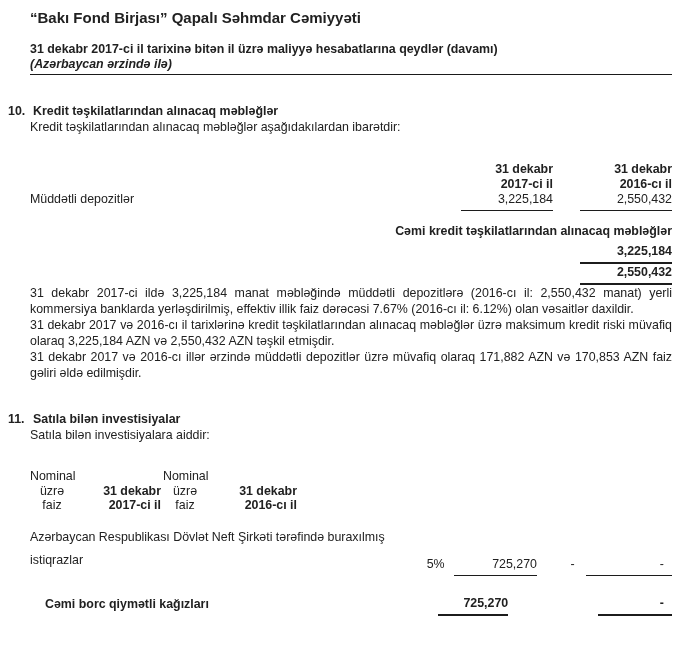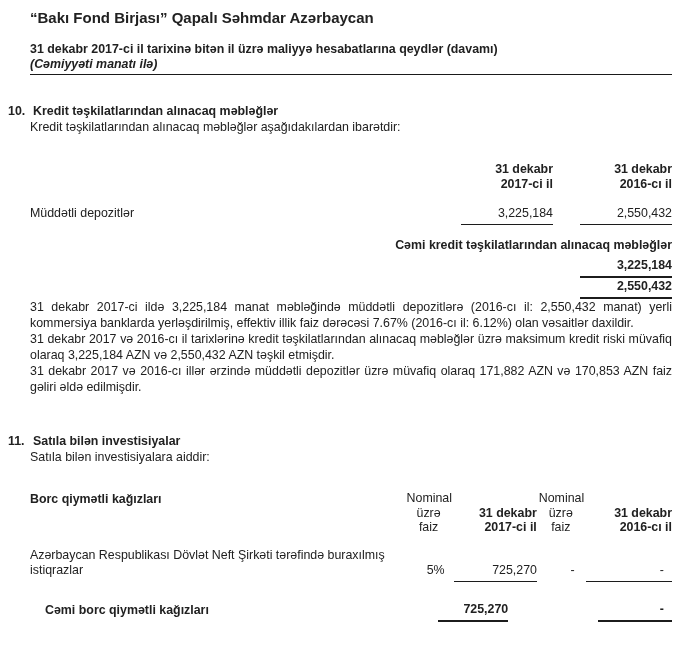--- a/index.html
+++ b/index.html
@@ -39,78 +39,78 @@
     font-style: italic;
     line-height: 14.5px;
   }
   .sec-heading {
     display: grid;
     grid-template-columns: 25px 1fr;
     margin-left: -22px;
     font-weight: bold;
   }
   .sh10 { margin-top: 28px; }
-  .sh11 { margin-top: 38px; }
+  .sh11 { margin-top: 30px; }
   p.body-par {
     margin: 0;
     text-align: justify;
   }
   .intro { margin-top: 10px; text-align: left; }
   .mt-p1 { margin-top: 24px; }
   .mt-p2 { margin-top: 19px; }
   .mt-p3 { margin-top: 13px; }
   .mt-p4 { margin-top: 16px; }
   .intro11 { margin-top: 11px; }
 
   
   .t1 { margin-top: 27px; }
   .t1-row { display: flex; align-items: flex-end; }
   .t1-label { flex: 1; padding-bottom: 4px; }
   .t1-col { width: 92px; margin-left: 27px; text-align: right; }
   .t1-head .t1-col { font-weight: bold; }
   .t1-head .t1-col span { display: block; line-height: 14.5px; }
-  .t1-data { margin-top: 14px; }
+  .t1-data { }
   .t1-data .t1-col { padding-bottom: 3px; border-bottom: 1.5px solid #1c1c1c; }
   .t1-total { margin-top: 12px; font-weight: bold; flex-direction: column; }
   .t1-total .t1-col { padding-bottom: 3px; border-bottom: 2.5px solid #1c1c1c; }
 
   
   .t2 { margin-top: 26px; }
   .t2-row { display: flex; align-items: flex-end; }
   .t2-label { width: 380px; }
   .t2-nom  { width: 44px; margin-left: 0;   text-align: center; }
   .t2-val  { width: 84px; margin-left: 3px; text-align: right; }
   .t2-nom2 { width: 44px; margin-left: 2px; text-align: center; }
   .t2-val2 { width: 87px; margin-left: 3px; text-align: right; }
   .t2-head .t2-label { font-weight: bold; align-self: flex-start; }
   .t2-head .bold-col { font-weight: bold; }
   .t2-head .hdr2 span { display: block; line-height: 14.5px; }
   .t2-data { margin-top: 13px; }
-  .t2-data .t2-label { line-height: 15px; padding-bottom: 4px; }
+  .t2-data .t2-label { line-height: 23px; padding-bottom: 4px; }
   .t2-data .t2-nom  { padding-bottom: 4px; text-align: right; padding-right: 6px; box-sizing: border-box; }
   .t2-data .t2-nom2 { padding-bottom: 4px; text-align: right; padding-right: 8px; box-sizing: border-box; }
   .t2-data .t2-val,
   .t2-data .t2-val2 { padding-bottom: 3px; border-bottom: 1.5px solid #1c1c1c; }
   .t2-data .t2-val2 { padding-right: 8px; box-sizing: border-box; }
   .t2-total { margin-top: 19px; font-weight: bold; gap: 24px; }
   .t2-total .t2-label { padding-left: 15px; box-sizing: border-box; padding-bottom: 4px; }
   .t2-total .t2-val,
   .t2-total .t2-val2 { padding-bottom: 3px; border-bottom: 2.5px solid #1c1c1c; }
   .t2-total .t2-val2 { padding-right: 8px; box-sizing: border-box; }
 </style>
 </head>
 <body>
 
 <div class="page">
 
-  <div class="company">“Bakı Fond Birjası” Qapalı Səhmdar Azərbaycan</div>
+  <div class="company">“Bakı Fond Birjası” Qapalı Səhmdar Cəmiyyəti</div>
 
   <div class="subhead">
     <div class="rline">31 dekabr 2017-ci il tarixinə bitən il üzrə maliyyə hesabatlarına qeydlər (davamı)</div>
-    <div class="cline">(Cəmiyyəti manatı ilə)</div>
+    <div class="cline">(Azərbaycan ərzində ilə)</div>
   </div>
 
   <div class="sec-heading sh10">
     <span>10.</span>
     <span>Kredit təşkilatlarından alınacaq məbləğlər</span>
   </div>
 
   <p class="body-par intro">Kredit təşkilatlarından alınacaq məbləğlər aşağıdakılardan ibarətdir:</p>
 
   <div class="t1">
@@ -145,21 +145,20 @@
 
   <div class="sec-heading sh11">
     <span>11.</span>
     <span>Satıla bilən investisiyalar</span>
   </div>
 
   <p class="body-par intro intro11">Satıla bilən investisiyalara aiddir:</p>
 
   <div class="t2">
     <div class="t2-row t2-head">
-      <div class="t2-label">Borc qiymətli kağızları</div>
       <div class="t2-nom hdr2">
         <span>Nominal</span>
         <span>üzrə faiz</span>
       </div>
       <div class="t2-val hdr2 bold-col">
         <span>31 dekabr</span>
         <span>2017-ci il</span>
       </div>
       <div class="t2-nom2 hdr2">
         <span>Nominal</span>

